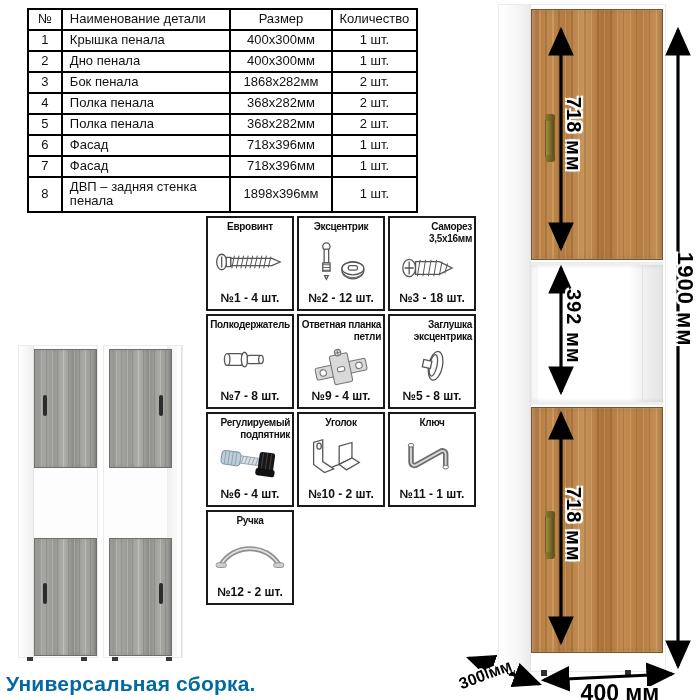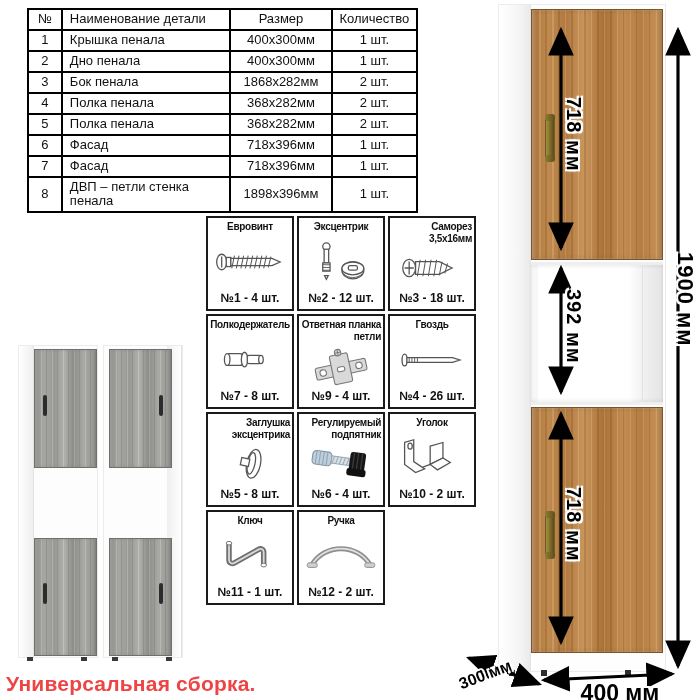--- a/index.html
+++ b/index.html
@@ -133,21 +133,21 @@
   .hdim {
     position:absolute; font-weight:bold; color:#000; white-space:nowrap;
     text-shadow:-2px -2px 0 #fff, 2px -2px 0 #fff, -2px 2px 0 #fff, 2px 2px 0 #fff;
   }
   .dim-400 { left:565px; top:680px; width:110px; text-align:center; font-size:23px; }
   .dim-300 { left:458px; top:666px; font-size:16px; transform:rotate(-21deg); }
 
   
   .caption {
     position:absolute; left:6px; top:672px;
-    font-size:21px; font-weight:bold; letter-spacing:0.2px; color:#ef4444;
+    font-size:21px; font-weight:bold; letter-spacing:0.2px; color:#0369a1;
   }
 
   .ico-stroke { stroke:#555; fill:#fff; stroke-width:1.4; }
   .ico-fillg  { stroke:#777; fill:#d9d9d9; stroke-width:1.2; }
 </style>
 </head>
 <body>
 
 <table class="parts-table">
   <tbody>
@@ -194,21 +194,21 @@
     <td class="c-qty">1 шт.</td>
   </tr>
   <tr>
     <td class="c-num">7</td>
     <td class="c-name">Фасад</td>
     <td class="c-size">718х396мм</td>
     <td class="c-qty">1 шт.</td>
   </tr>
   <tr class="tall">
     <td class="c-num">8</td>
-    <td class="c-name">ДВП – петли стенка пенала</td>
+    <td class="c-name">ДВП – задняя стенка пенала</td>
     <td class="c-size">1898х396мм</td>
     <td class="c-qty">1 шт.</td>
   </tr>
 </tbody>
   </table>
 
 <div class="hw-grid">
 
   <div class="hw-cell">
     <div class="hw-title">Евровинт</div>
@@ -279,31 +279,20 @@
         <circle cx="20" cy="26.5" r="3.5" fill="#fff"></circle>
         <circle cx="60" cy="26.5" r="3.5" fill="#fff"></circle>
         <rect x="36" y="24" width="8" height="5" rx="2" fill="#fff"></rect>
         <circle cx="40" cy="8" r="3.5"></circle>
         <path d="M40 4.5 v7 M36.5 8 h7" stroke="#777" stroke-width="1"></path>
       </g>
     </svg>
     <div class="hw-count">№9 - 4 шт.</div>
   </div>
 
-  <div class="hw-cell">
-    <div class="hw-title">Гвоздь</div>
-    <svg class="hw-svg" viewBox="0 0 80 46">
-      <g class="ico-stroke">
-        <ellipse cx="10" cy="23" rx="2.8" ry="6.5"></ellipse>
-        <path d="M12.5 20.5 h50 l8 2.5 -8 2.5 h-50 z"></path>
-      </g>
-      <path d="M15 20.5 v5 M18 20.5 v5 M21 20.5 v5 M24 20.5 v5" stroke="#555" stroke-width="1" fill="none"></path>
-    </svg>
-    <div class="hw-count">№4 - 26 шт.</div>
-  </div>
 
   <div class="hw-cell">
     <div class="hw-title">Заглушка эксцентрика</div>
     <svg class="hw-svg" viewBox="0 0 80 46">
       <g class="ico-stroke" transform="rotate(12 40 22)">
         <ellipse cx="44" cy="22" rx="7.5" ry="16"></ellipse>
         <ellipse cx="41.5" cy="22" rx="4" ry="12"></ellipse>
         <rect x="30" y="18" width="9" height="8"></rect>
       </g>
     </svg>

